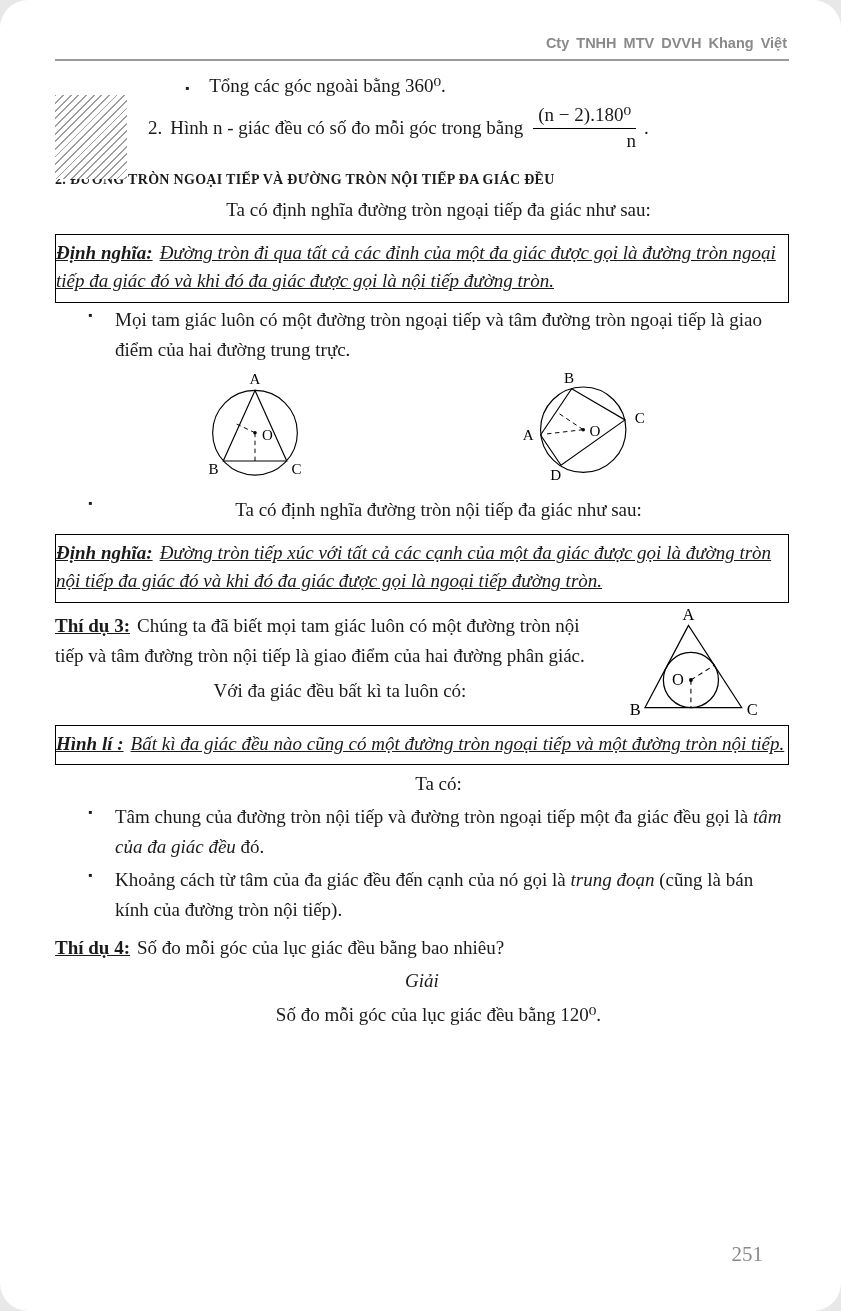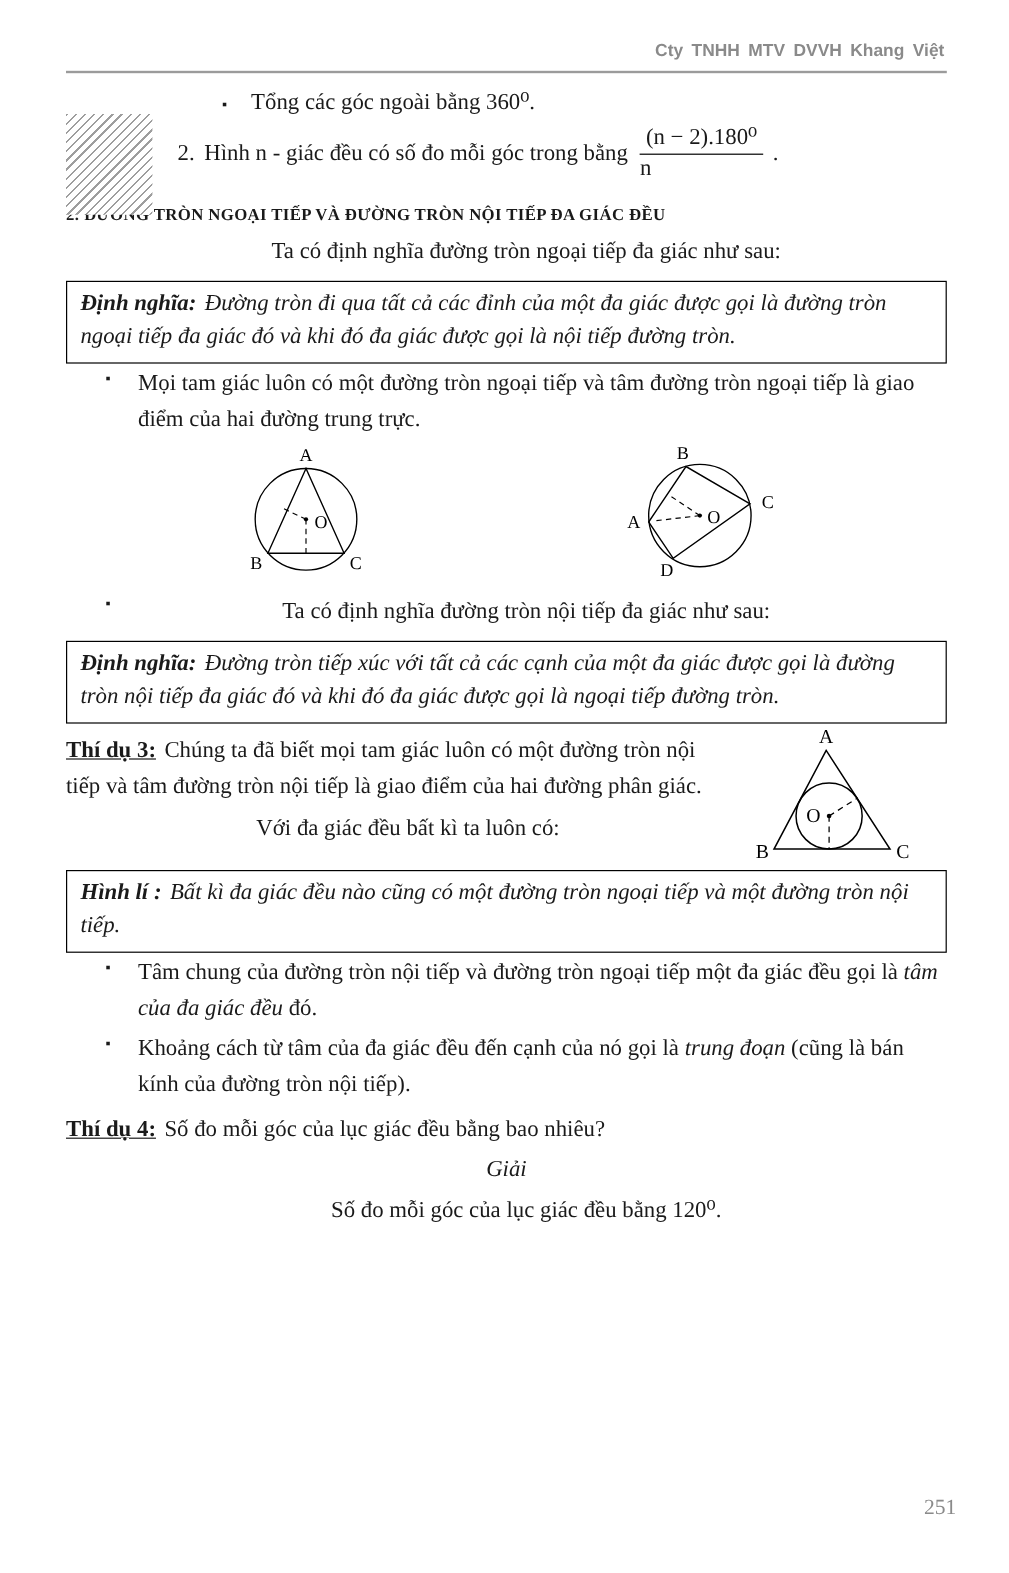--- a/index.html
+++ b/index.html
@@ -1,48 +1,48 @@
 <!DOCTYPE html>
 <html lang="vi"><head>
 <meta charset="utf-8">
 <style>
   * { margin:0; padding:0; box-sizing:border-box; }
   body { background:#e8e8e8; font-family:"Liberation Serif","DejaVu Serif",serif; }
   .page {
     position:relative; width:841px; height:1311px; margin:0 auto;
-    background:#ffffff; overflow:hidden; color:#1a1a1a;
+    background:#ffffff; overflow:hidden; color:#1a1a1a;border-radius:28px;
   }
   
   .page-header {
     margin:0 52px 0 55px; padding:34px 2px 7px 0;
     border-bottom:2px solid #9b9b9b; text-align:right;
   }
   .company {
     font-family:"Liberation Sans","DejaVu Sans",sans-serif;
     font-weight:bold; font-size:14.5px; color:#8a8a8a; word-spacing:3px;
   }
   
   .content { position:relative; margin:0 52px 0 55px; font-size:19px; line-height:1.6; }
   .hatch {
     position:absolute; left:0; top:24px; width:72px; height:84px;
     background:repeating-linear-gradient(135deg,#9e9e9e 0px,#9e9e9e 1.3px,#ffffff 1.3px,#ffffff 5.4px);
   }
   .line1 { margin:10px 0 0 130px; }
   .line1 .marker { margin-right:20px; font-size:12px; }
   .line2 { margin:2px 0 0 93px; display:flex; align-items:center; }
   .line2 .itemno { margin-right:8px; }
-  .frac { display:inline-block; text-align:left; line-height:1.25; margin:0 8px 0 10px; }
+  .frac { display:inline-block; text-align:right; line-height:1.25; margin:0 8px 0 10px; }
   .frac .num { display:block; border-bottom:1.5px solid #000; padding:0 5px 1px; }
   .frac .den { display:block; }
   .heading { margin-top:16px; font-size:14px; font-weight:bold; letter-spacing:0.3px; }
   .para { margin-top:4px;text-align:center; }
   .ind { text-indent:33px; }
   .defbox {
-    margin-top:8px; border:1.6px solid #000; padding:4px 11px 6px;
-    font-style:italic; line-height:1.5;
+    margin-top:8px; border:1.6px solid #000; padding:4px 0 6px;
+    font-style:italic; line-height:1.5;text-decoration:underline;
   }
   .boxlabel { font-weight:bold; }
   .gap { margin-left:7px; }
   .expara { margin-top:8px; }
   .exlabel { font-weight:bold; text-decoration:underline; }
   .bullet { position:relative; margin-top:2px; padding-left:60px; }
   .bullet .marker { position:absolute; left:33px; top:1px; font-size:12px; line-height:inherit; }
   .em { font-style:italic; }
   .figrow { display:flex; align-items:flex-start; margin:6px 0 2px; }
   .figrow .fig1 { margin-left:125px; }
@@ -50,22 +50,22 @@
   .ex3 { margin-top:8px; }
   .fig3 { float:right; margin:-4px 28px 4px 24px; }
   .theorem { clear:both; }
   .giai { font-style:italic; margin-top:2px; }
   .shape { fill:none; stroke:#000; stroke-width:1.3; }
   .dash { stroke:#000; stroke-width:1.1; stroke-dasharray:5 4; fill:none; }
   .dot { fill:#000; stroke:none; }
   .lbl { font-family:"Liberation Serif","DejaVu Serif",serif; font-size:17px; fill:#000; }
   .mid { text-anchor:middle; }
   .page-num {
-    position:absolute; right:44px; bottom:44px;
-    color:#8a8a8a; font-size:18px;
+    position:absolute; right:78px; bottom:44px;
+    color:#8a8a8a; font-size:21px;
   }
 </style>
 </head>
 <body>
 
 <div class="page">
 
   <header class="page-header">
     <span class="company">Cty TNHH MTV DVVH Khang Việt</span>
   </header>
@@ -152,20 +152,21 @@
       <p>
         <span class="exlabel">Thí dụ 3:</span><span class="gap">Chúng ta đã biết mọi tam giác luôn có một đường tròn nội tiếp và tâm đường tròn nội tiếp là giao điểm của hai đường phân giác.</span>
       </p>
       <p class="para ind">Với đa giác đều bất kì ta luôn có:</p>
     </div>
 
     <div class="defbox theorem">
       <span class="boxlabel">Hình lí :</span><span class="gap">Bất kì đa giác đều nào cũng có một đường tròn ngoại tiếp và một đường tròn nội tiếp.</span>
     </div>
 
+    <p class="para ind">Ta có:</p>
 
     <div class="bullet">
       <span class="marker">▪</span><span>Tâm chung của đường tròn nội tiếp và đường tròn ngoại tiếp một đa giác đều gọi là </span><span class="em">tâm của đa giác đều</span><span> đó.</span>
     </div>
 
     <div class="bullet">
       <span class="marker">▪</span><span>Khoảng cách từ tâm của đa giác đều đến cạnh của nó gọi là </span><span class="em">trung đoạn</span><span> (cũng là bán kính của đường tròn nội tiếp).</span>
     </div>
 
     <p class="expara">

